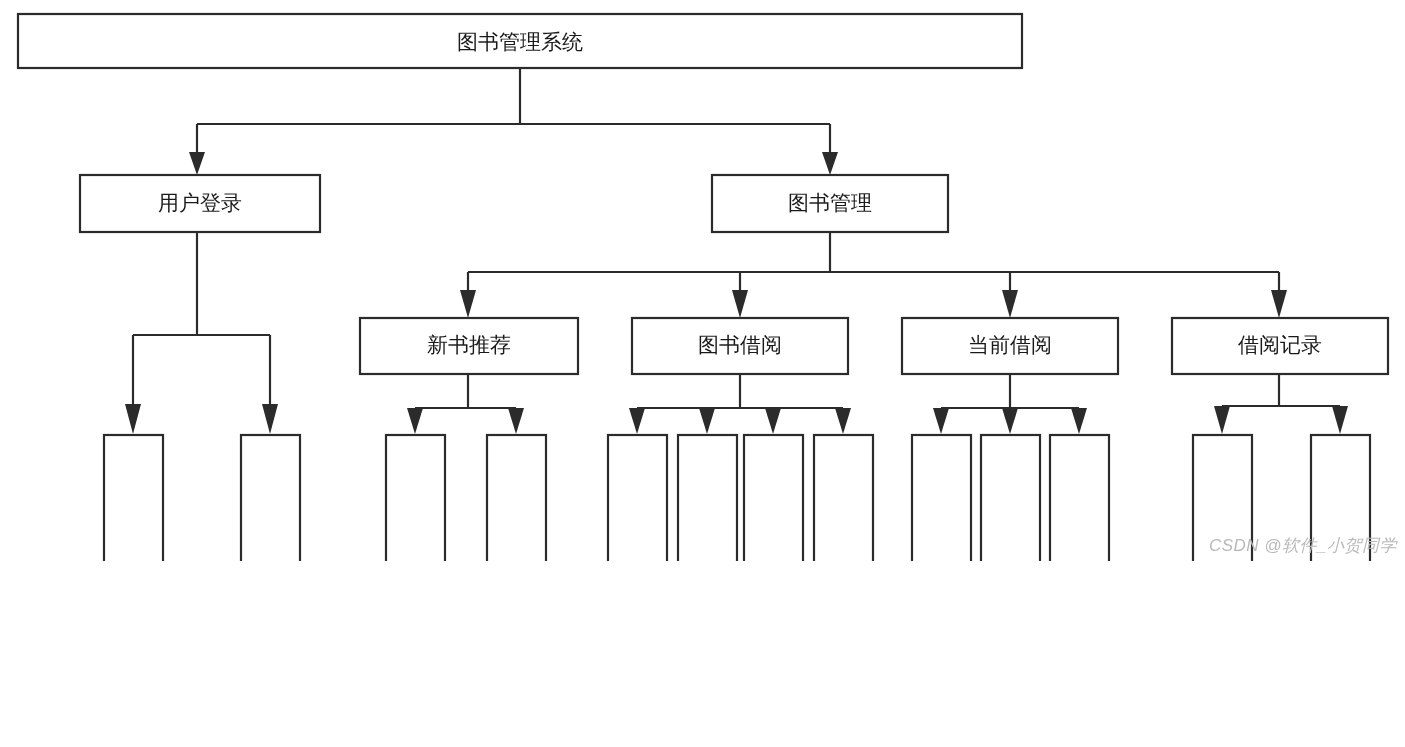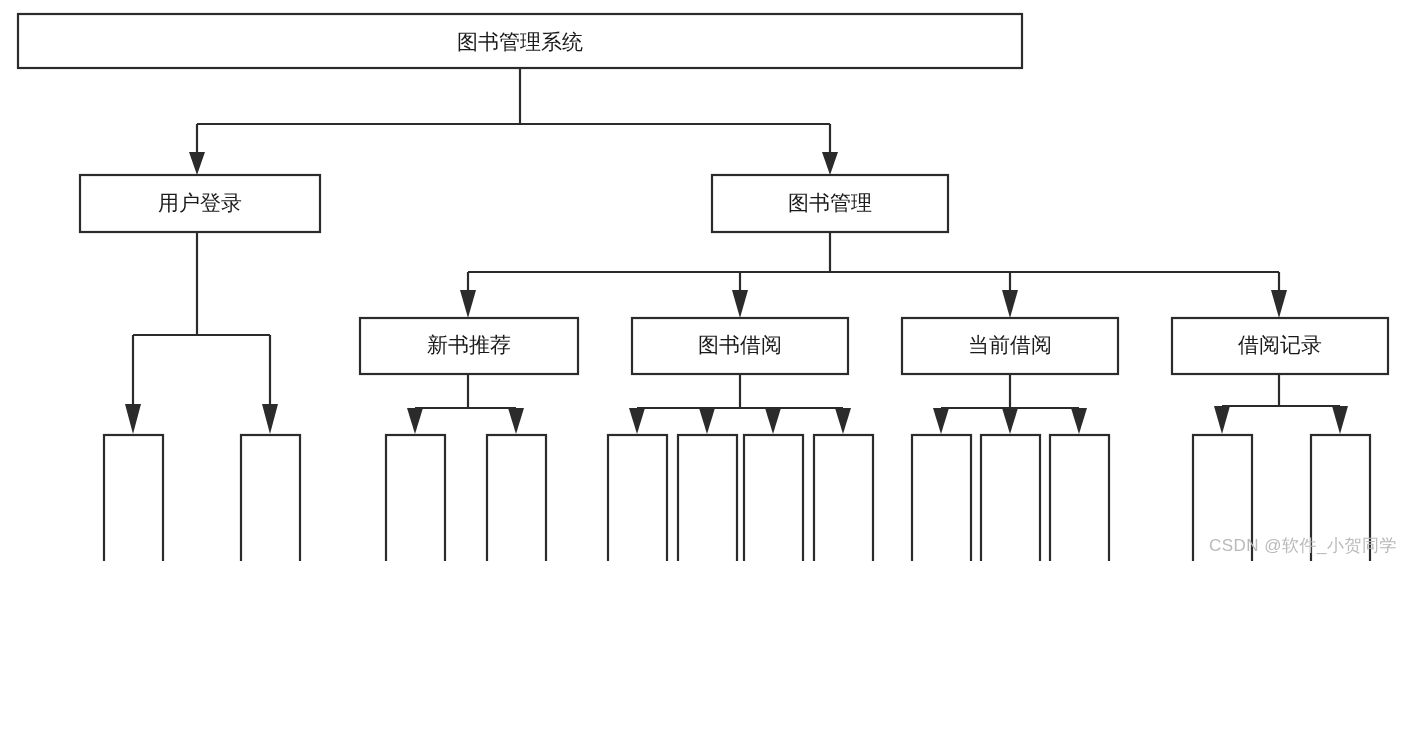--- a/index.html
+++ b/index.html
@@ -61,20 +61,21 @@
   }
   .watermark {
     position: absolute;
     right: 8px;
     bottom: 4px;
     font-family: "Liberation Sans", "DejaVu Sans", sans-serif;
     font-size: 17px;
     color: #b9b9b9;
     white-space: nowrap;
     letter-spacing: 0.5px;
+    font-style: italic;
   }
 </style>
 </head>
 <body>
 
 <div id="diagram-root">
 
   <svg id="tree-svg" viewBox="0 0 1405 747">
     <defs></defs>
 

